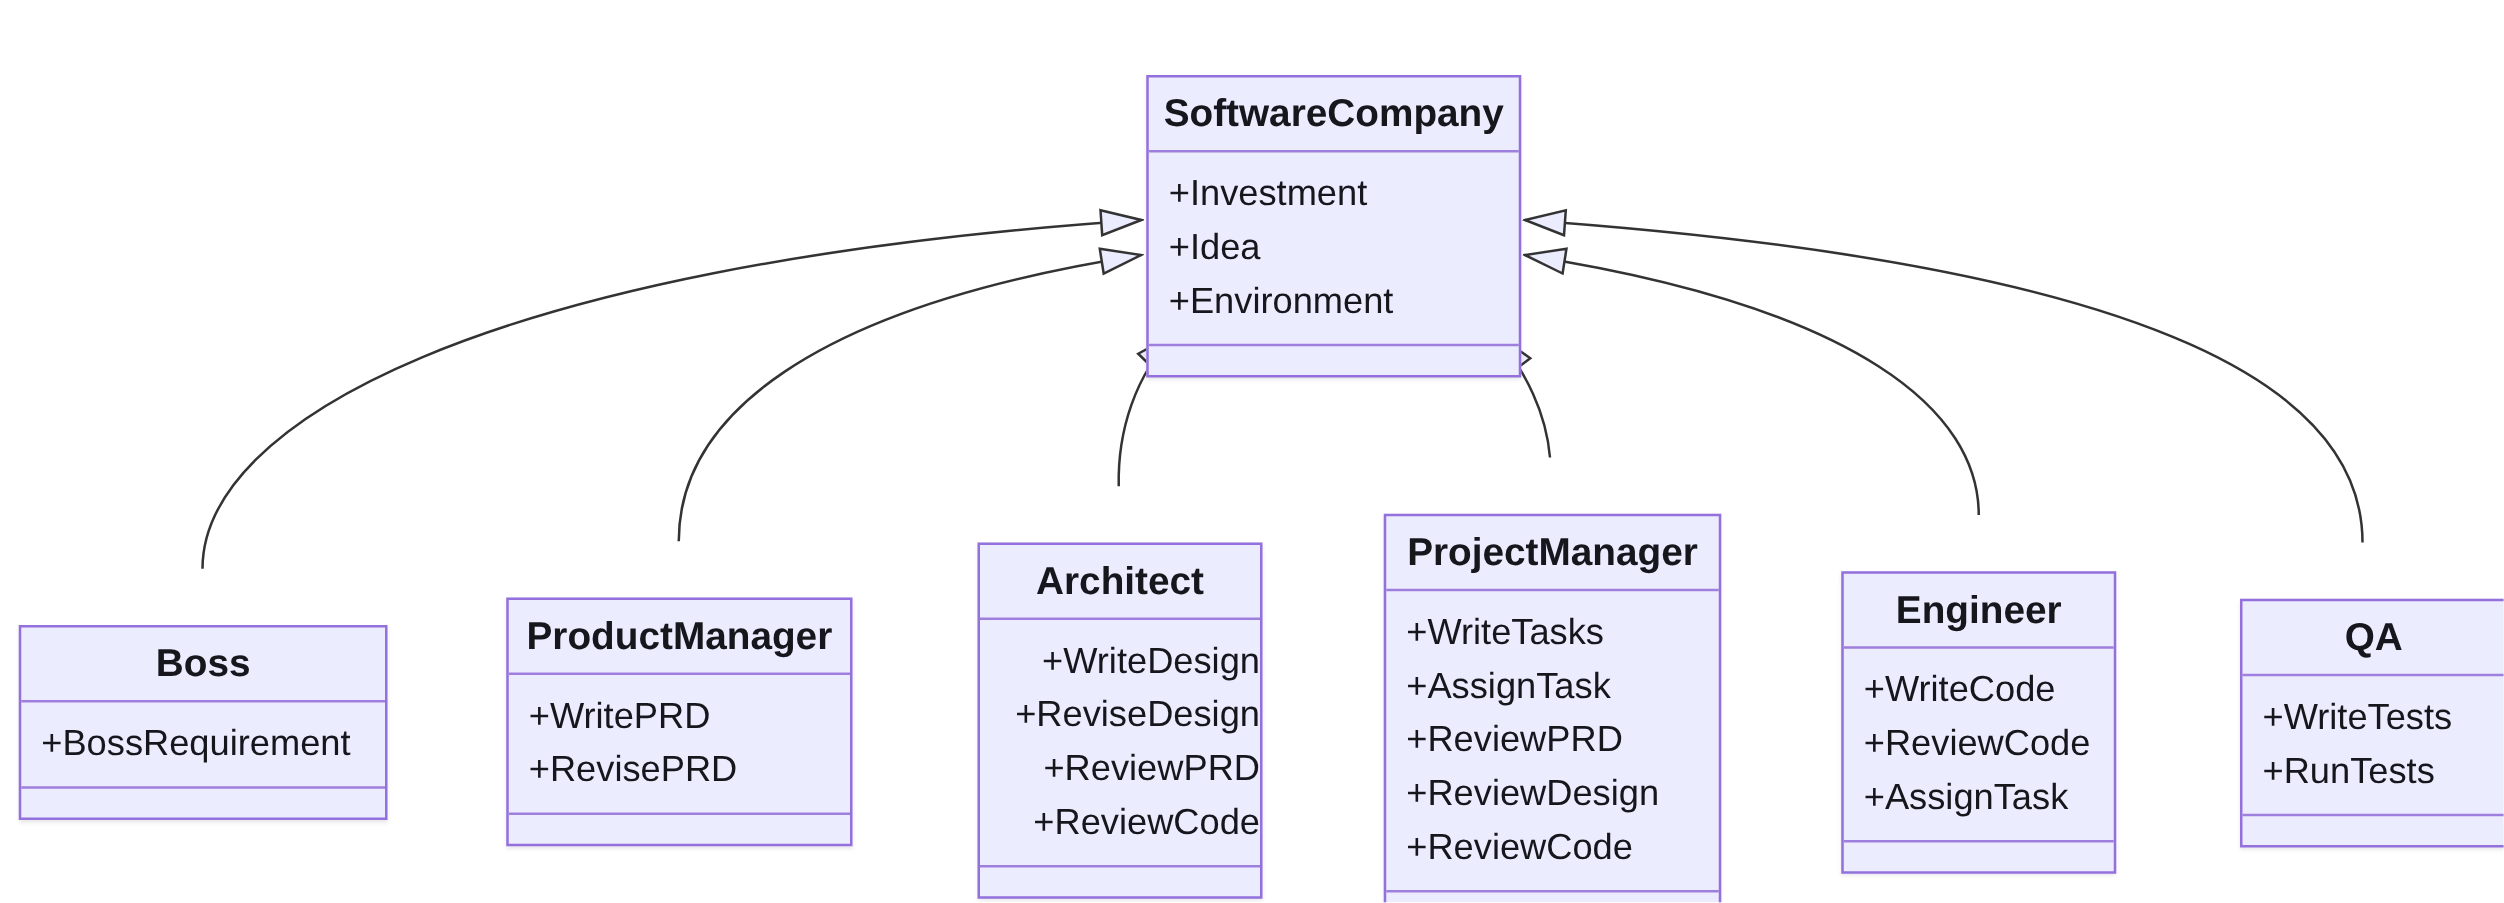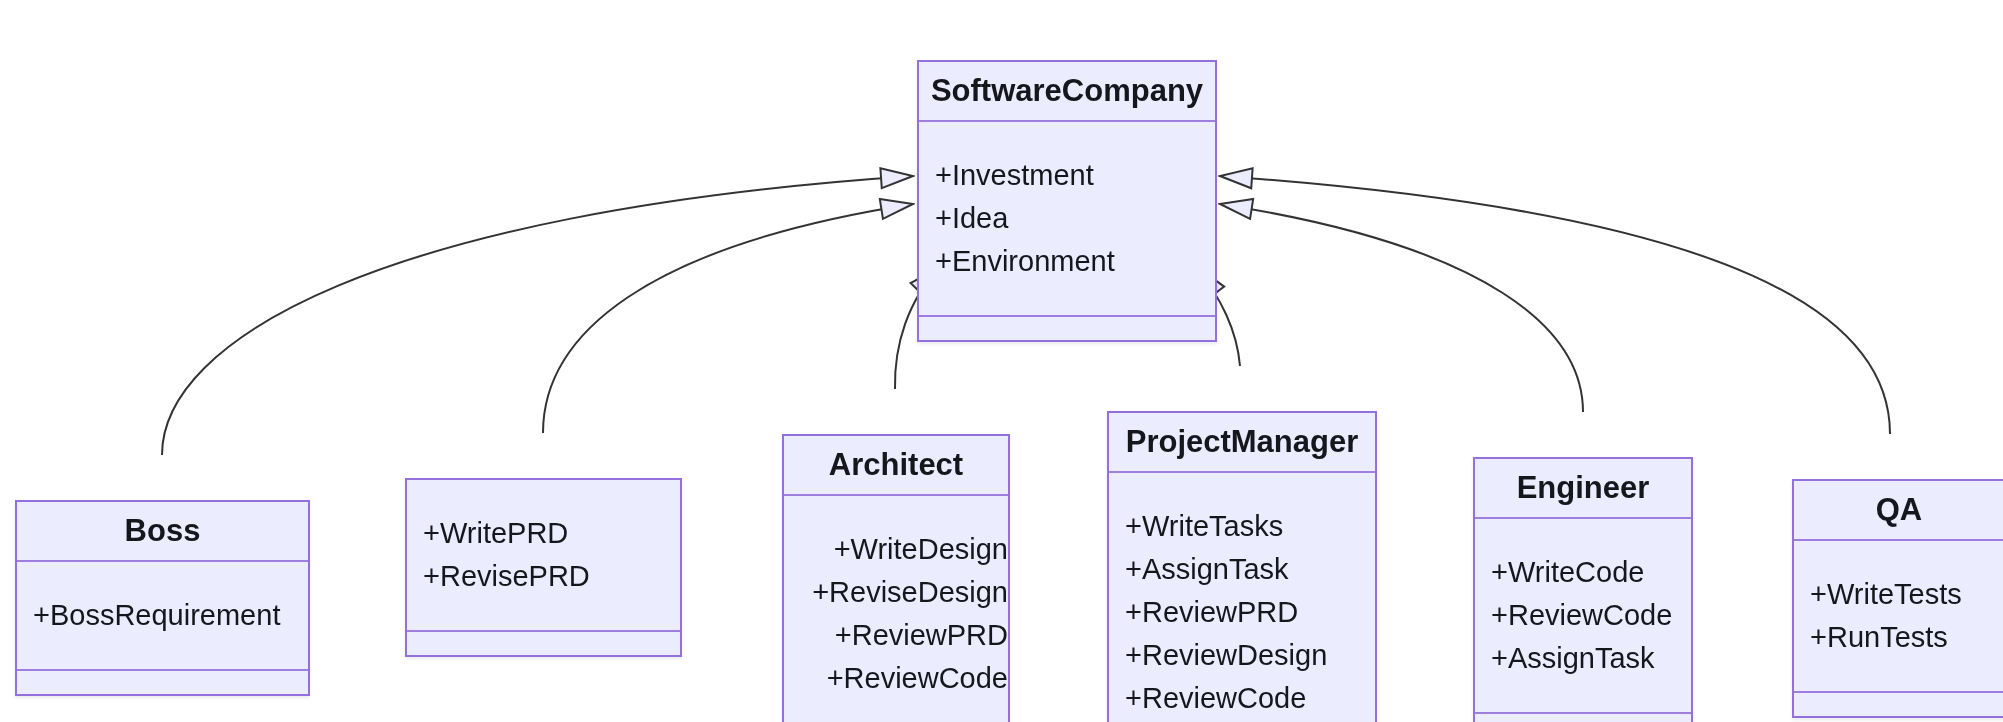--- a/index.html
+++ b/index.html
@@ -37,21 +37,21 @@
     height: 58px;
     display: flex;
     align-items: center;
     justify-content: center;
     font-weight: bold;
     font-size: 31px;
     white-space: nowrap;
     border-bottom: 2px solid #9f7fdd;
   }
   .class-attrs {
-    padding: 32px 0;
+    padding: 12px 0;
     border-bottom: 2px solid #9f7fdd;
   }
   .member {
     height: 43px;
     line-height: 43px;
     padding-left: 16px;
     font-size: 29px;
     white-space: nowrap;
   }
   .class-methods {
@@ -91,20 +91,21 @@
 
   <div class="class-box" style="left:15px; top:455px; width:295px;">
     <div class="class-title">Boss</div>
     <div class="class-attrs">
       <div class="member">+BossRequirement</div>
     </div>
     <div class="class-methods"></div>
   </div>
 
   <div class="class-box" style="left:405px; top:433px; width:277px;">
+    <div class="class-title">ProductManager</div>
     <div class="class-attrs">
       <div class="member">+WritePRD</div>
       <div class="member">+RevisePRD</div>
     </div>
     <div class="class-methods"></div>
   </div>
 
   <div class="class-box" style="left:782px; top:389px; width:228px;text-align:right;">
     <div class="class-title">Architect</div>
     <div class="class-attrs">

